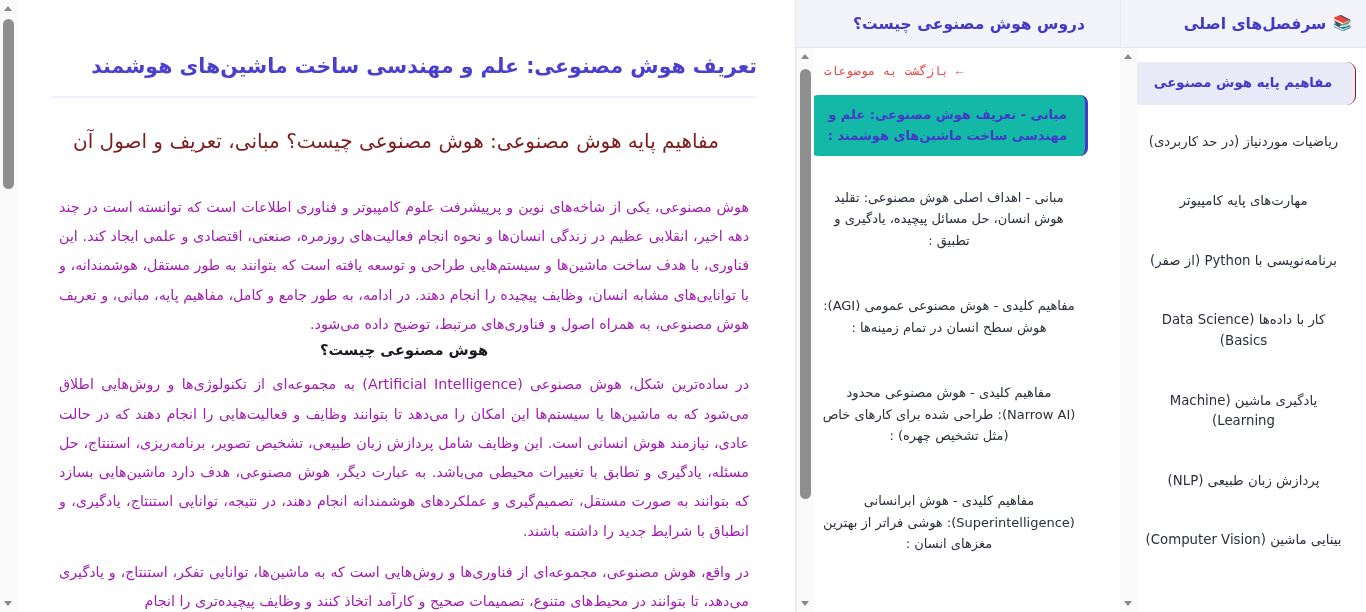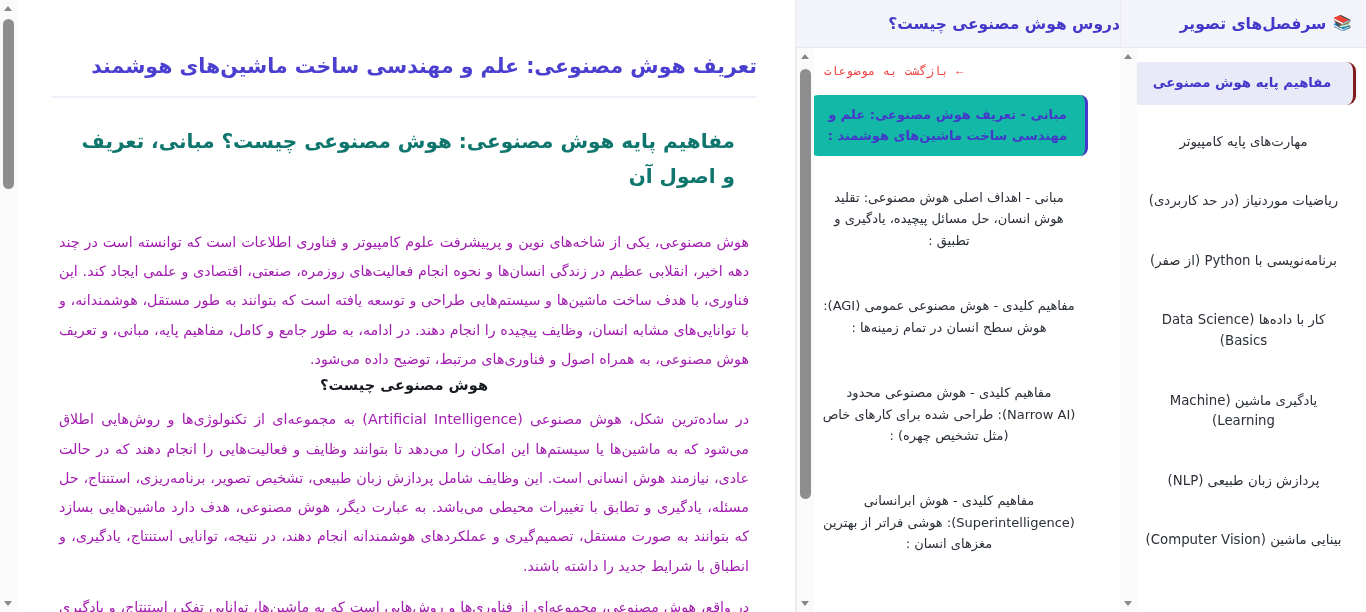--- a/index.html
+++ b/index.html
@@ -63,40 +63,41 @@
     line-height: 1.55;
     border-radius: 9px;
     margin-bottom: 17px;
     cursor: pointer;
     background: transparent;
   }
   .topic-item.active {
     background: #e9eaf8;
     color: #4338ca;
     font-weight: bold;
-    border-right: 3px solid #7f1d1d;
+    border-right: 1px solid #7f1d1d;
     margin-bottom: 16px;
   }
 
   
   .lessons {
     width: 325px;
     flex: 0 0 325px;
     height: 612px;
     display: flex;
     flex-direction: column;
     background: #ffffff;
     border-left: 1px solid #e9e9ef;
     position: relative;
   }
   .lessons-header {
     height: 48px;
     background: #f3f4f9;
     display: flex;
     align-items: center;
+    justify-content: center;
     border-bottom: 1px solid #e6e7ef;
     padding-left: 22px;
   }
   .lessons-header .title {
     font-size: 15.5px;
     font-weight: bold;
     color: #4338ca;
   }
   .lessons-body {
     flex: 1;
@@ -160,23 +161,23 @@
     padding-bottom: 14px;
   }
   .doc-divider {
     height: 2px;
     background: #f0effa;
     margin: 0 0 26px 0;
     border-radius: 2px;
   }
   .doc-subtitle {
     font-size: 20px;
-    font-weight: bold;
-    color: #0f766e;
-    text-align: right;
+    font-weight: normal;
+    color: #7f1d1d;
+    text-align: left;
     line-height: 1.75;
     margin-bottom: 34px;
     padding: 0 22px;
   }
   .doc-para {
     font-size: 14.3px;
     color: #a21caf;
     line-height: 2.05;
     text-align: justify;
     text-align-last: right;
@@ -263,26 +264,26 @@
 </style>
 </head>
 <body>
 
 <div class="app">
 
   <div class="sidebar-wrap">
     <div class="sidebar">
       <div class="sidebar-header">
         <span class="books-icon">📚</span>
-        <span class="title">سرفصل‌های تصویر</span>
+        <span class="title">سرفصل‌های اصلی</span>
       </div>
       <div class="sidebar-list" id="sidebar-list">
           <div class="topic-item active">مفاهیم پایه هوش مصنوعی</div>
+          <div class="topic-item">ریاضیات موردنیاز (در حد کاربردی)</div>
           <div class="topic-item">مهارت‌های پایه کامپیوتر</div>
-          <div class="topic-item">ریاضیات موردنیاز (در حد کاربردی)</div>
           <div class="topic-item">برنامه‌نویسی با Python (از صفر)</div>
           <div class="topic-item">کار با داده‌ها (Data Science Basics)</div>
           <div class="topic-item">یادگیری ماشین (Machine Learning)</div>
           <div class="topic-item">پردازش زبان طبیعی (NLP)</div>
           <div class="topic-item">بینایی ماشین (Computer Vision)</div>
         </div>
     </div>
     <div class="sidebar-sb">
       <div class="sb-arrow up">
           <span class="tri"></span>

